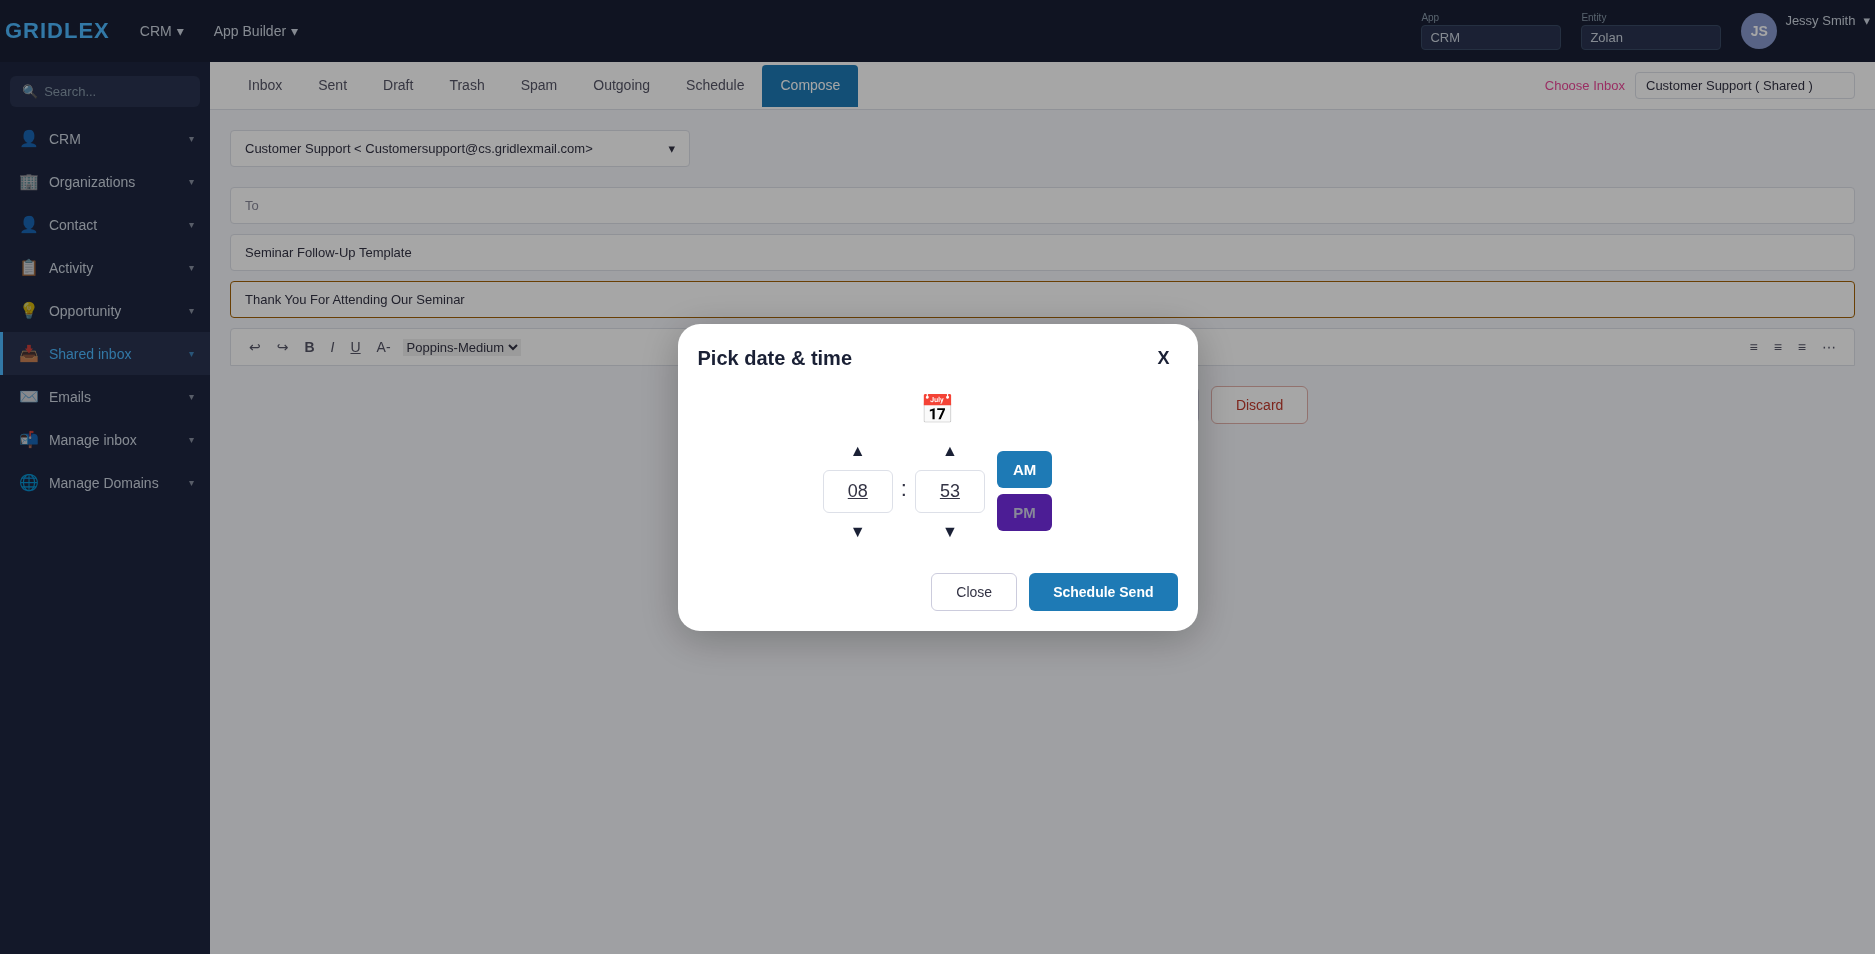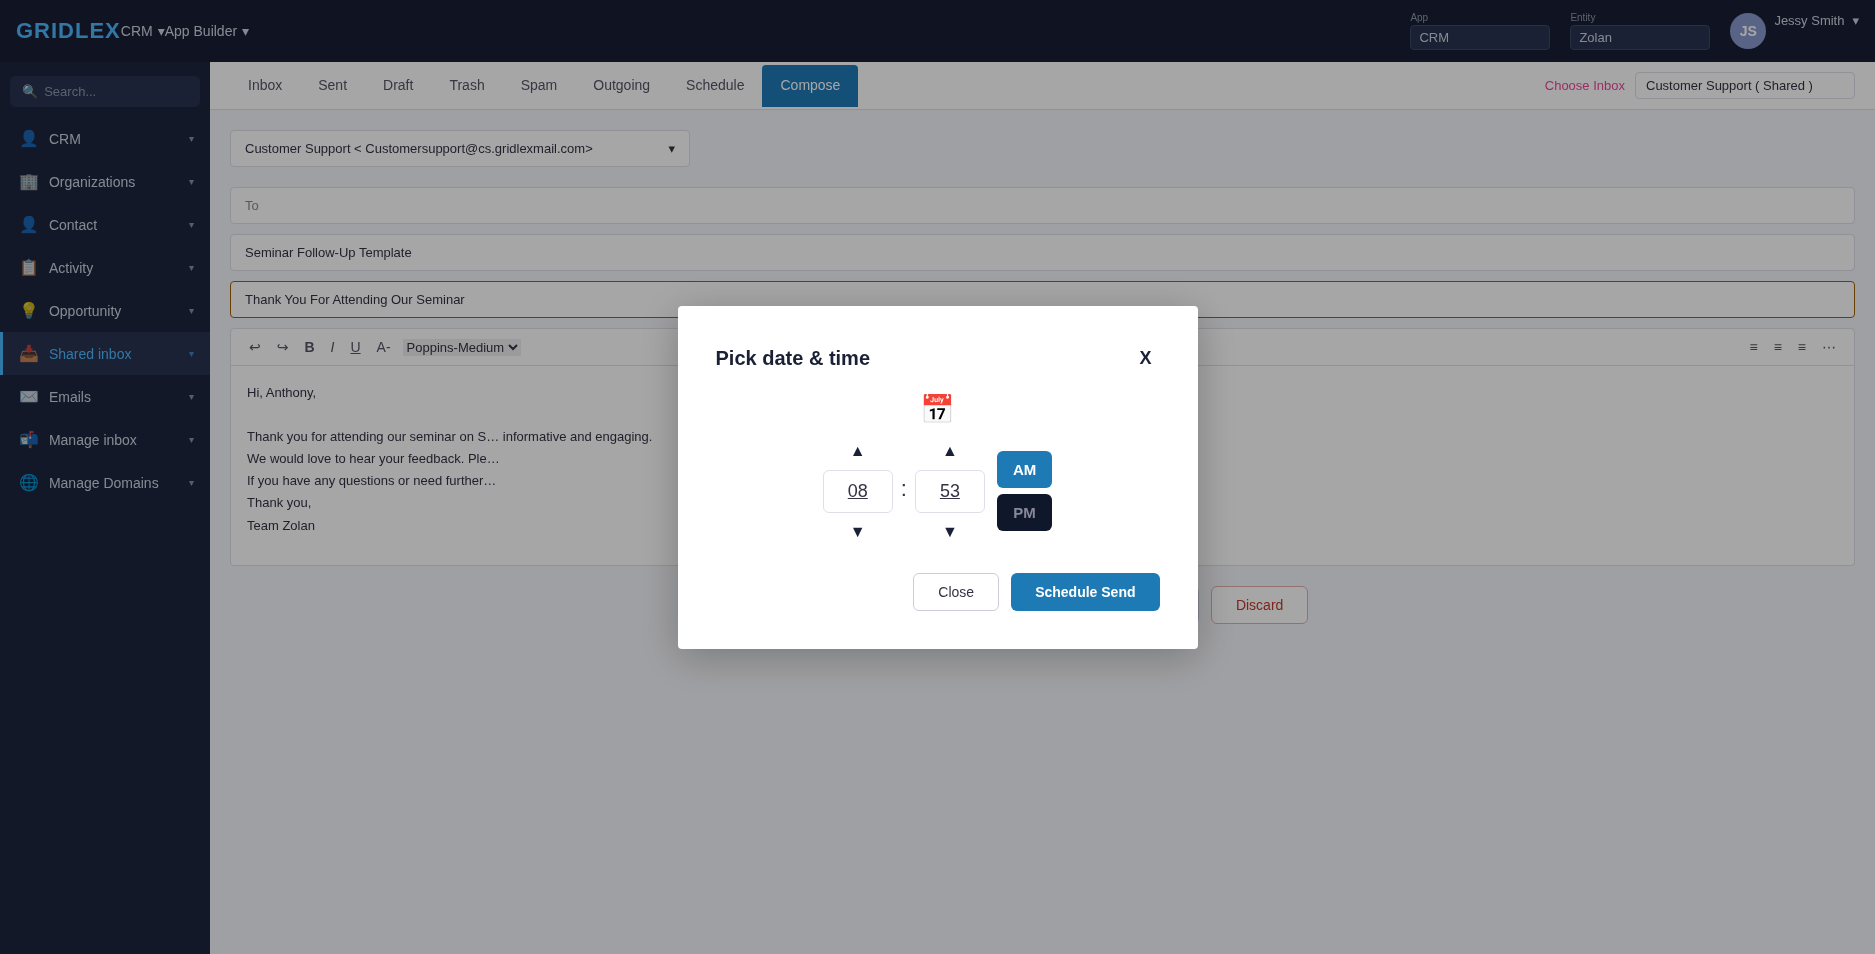--- a/index.html
+++ b/index.html
@@ -12,21 +12,22 @@
       display: flex;
       flex-direction: column;
     }
 
     
     .top-nav {
       height: 62px;
       background: #1a2035;
       display: flex;
       align-items: center;
-      padding: 0 16px;
+      padding: 0 5px;
+      gap: 30px;
       flex-shrink: 0;
     }
 
     .logo {
       font-size: 22px;
       font-weight: 900;
       color: #4db8ff;
       letter-spacing: 1px;
     }
 
@@ -342,24 +343,24 @@
       background: rgba(0,0,0,0.35);
       z-index: 1000;
       display: flex;
       align-items: center;
       justify-content: center;
     }
 
     
     .modal {
       background: #fff;
-      border-radius: 4px;
+      border-radius: 22px;
       width: 520px;
       box-shadow: 0 8px 40px rgba(0,0,0,0.25);
-      padding: 38px;
+      padding: 20px;
       position: relative;
     }
 
     .modal-header {
       display: flex;
       align-items: center;
       justify-content: space-between;
       margin-bottom: 20px;
     }
 
@@ -446,21 +447,21 @@
       cursor: pointer;
       border: none;
     }
 
     .ampm-active {
       background: #1e7ab5;
       color: #fff;
     }
 
     .ampm-inactive {
-      background: #0f172a;
+      background: #4c1d95;
       color: #889;
     }
 
     .modal-footer {
       display: flex;
       justify-content: flex-end;
       gap: 12px;
       margin-top: 28px;
     }
 
@@ -637,29 +638,20 @@
         <select class="font-select">
           <option>Poppins-Medium</option>
         </select>
         <div style="flex:1"></div>
         <span class="toolbar-btn">≡</span>
         <span class="toolbar-btn">≡</span>
         <span class="toolbar-btn">≡</span>
         <span class="toolbar-btn">⋯</span>
       </div>
 
-      <div class="editor-body">
-        <p>Hi, Anthony,</p>
-        <br>
-        <p>Thank you for attending our seminar on S… informative and engaging.</p>
-        <p>We would love to hear your feedback. Ple…</p>
-        <p>If you have any questions or need further…</p>
-        <p>Thank you,</p>
-        <p>Team Zolan</p>
-      </div>
 
       <div class="compose-footer">
         <button class="btn">Save Form</button>
         <button class="btn btn-primary">Schedule Send</button>
         <button class="btn">Save as Draft</button>
         <button class="btn btn-danger">Discard</button>
       </div>
     </div>
   </div>
 </div>

